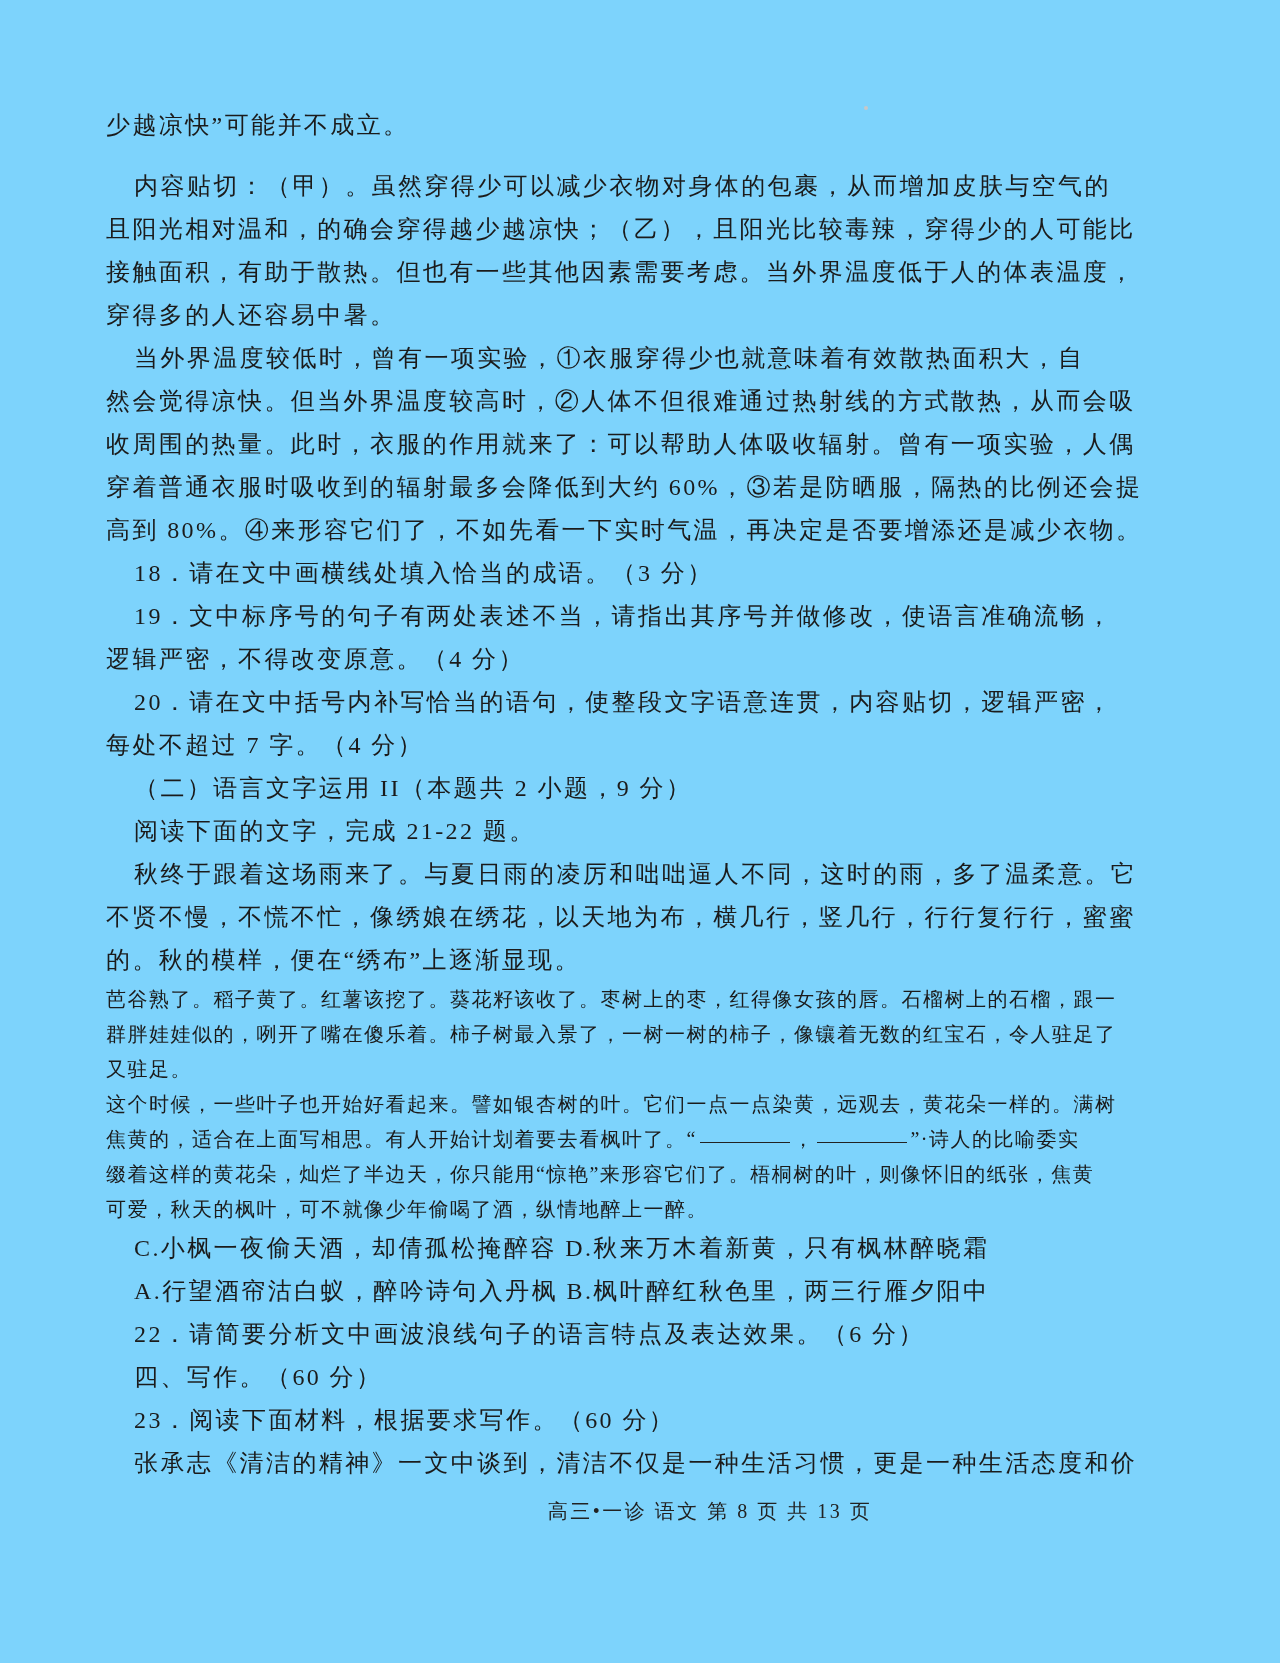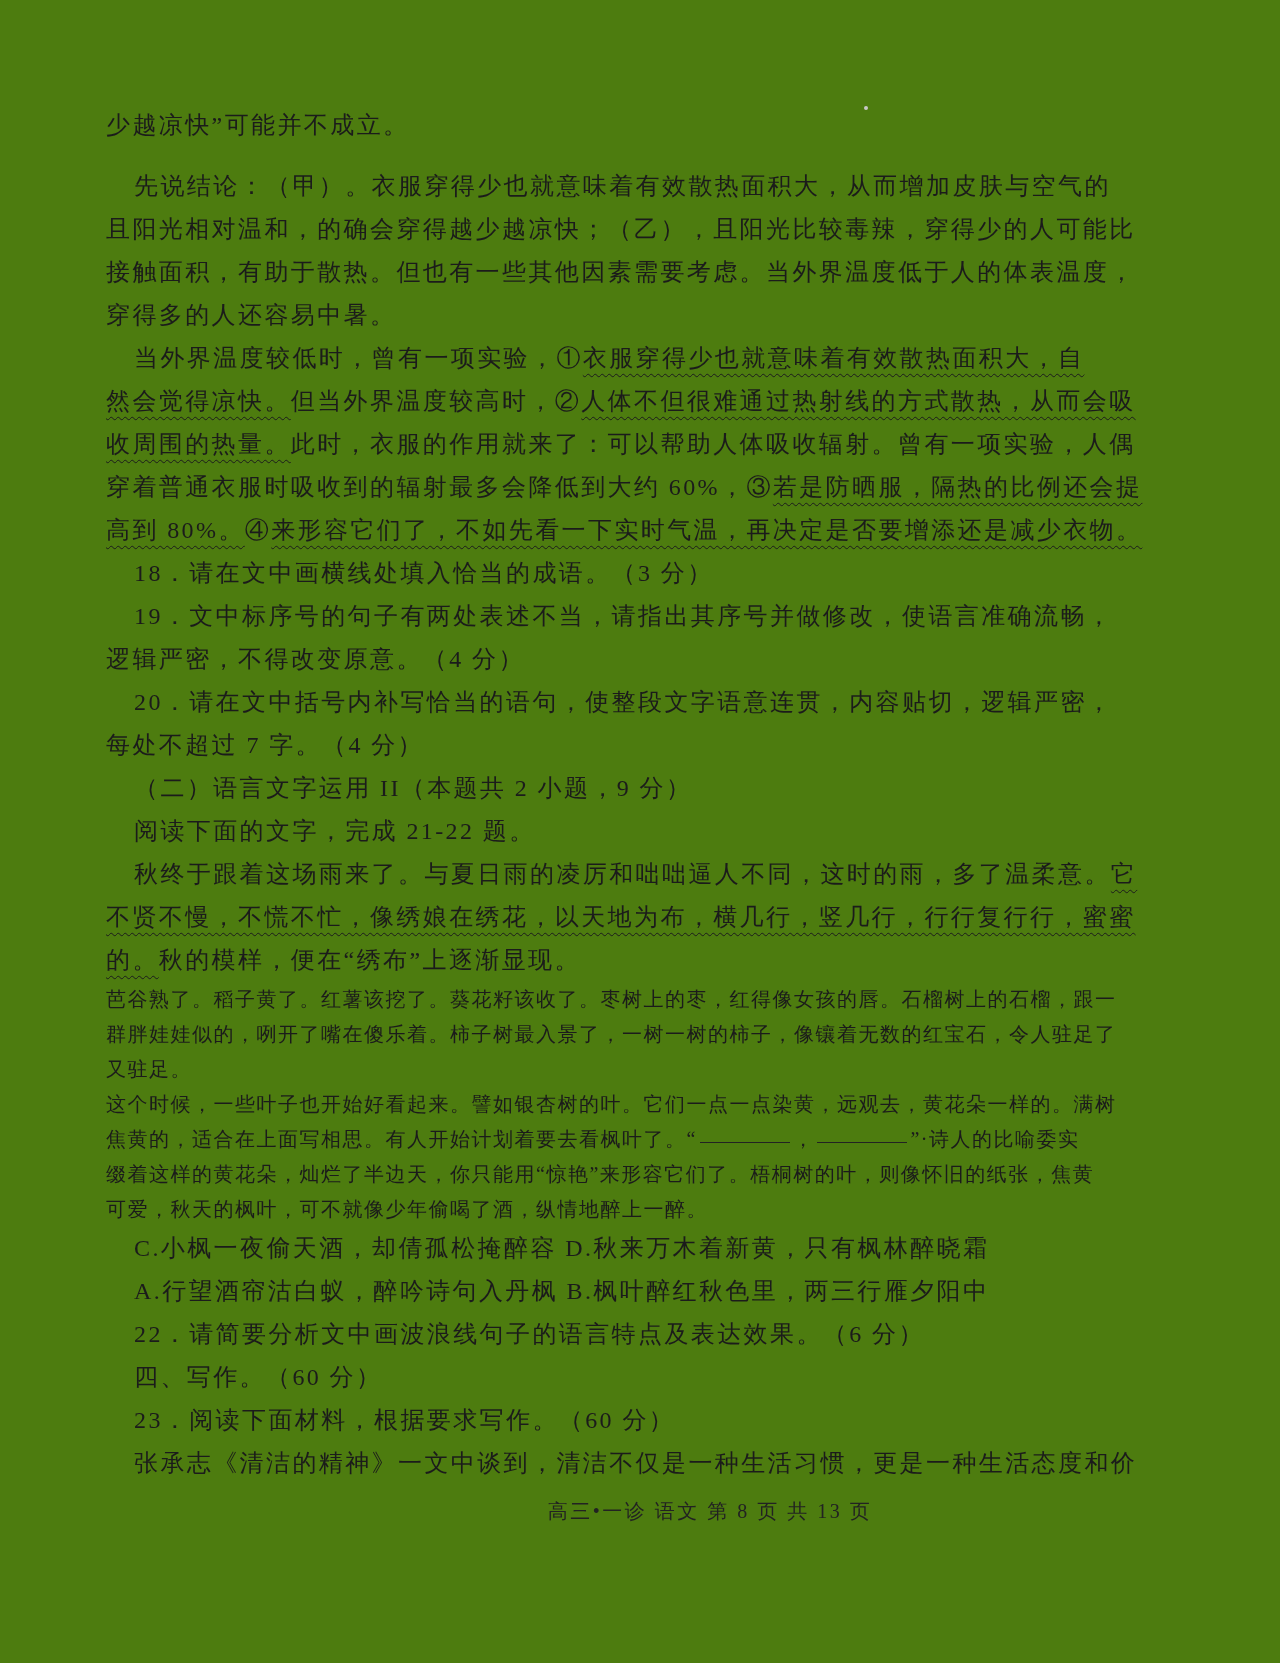--- a/index.html
+++ b/index.html
@@ -1,33 +1,32 @@
 <!DOCTYPE html>
 <html><head>
 <meta charset="utf-8">
 <style>
   html,body { margin:0; padding:0; background:#e8e8e8; }
   .page {
     position:relative;
     width:1280px;
     height:1663px;
     margin:0 auto;
-    background:#4d7c0f;
+    background:#7dd3fc;
     color:#1b1b1b;
     font-family:"Liberation Serif","DejaVu Serif",serif;
     overflow:hidden;
   }
   .content { padding:104px 100px 0 106px; }
   .line { white-space:nowrap; }
   .line.body { font-size:24px; line-height:43px; letter-spacing:2.4px; }
   .line.small { font-size:20px; line-height:35px; letter-spacing:1.5px; }
   .line.ind { padding-left:28px; }
   .line.gap { margin-bottom:18px; }
   .wavy {
-    text-decoration:underline;
     text-decoration-style:wavy;
     text-decoration-thickness:1px;
     text-underline-offset:7px;
     margin-top:18px;
   }
   .blank {
     display:inline-block;
     width:90px;
     height:2px;
     border-bottom:1.6px solid #222;
@@ -49,21 +48,21 @@
     background:#c8c8c8;
   }
 </style>
 </head>
 <body>
 
 <div class="page">
   <div class="scan-speck"></div>
   <div class="content">
       <div class="line body gap"><span>少越凉快”可能并不成立。</span></div>
-      <div class="line body ind"><span>先说结论：（甲）。衣服穿得少也就意味着有效散热面积大，从而增加皮肤与空气的</span></div>
+      <div class="line body ind"><span>内容贴切：（甲）。虽然穿得少可以减少衣物对身体的包裹，从而增加皮肤与空气的</span></div>
       <div class="line body"><span>且阳光相对温和，的确会穿得越少越凉快；（乙），且阳光比较毒辣，穿得少的人可能比</span></div>
       <div class="line body"><span>接触面积，有助于散热。但也有一些其他因素需要考虑。当外界温度低于人的体表温度，</span></div>
       <div class="line body"><span>穿得多的人还容易中暑。</span></div>
       <div class="line body ind"><span>当外界温度较低时，曾有一项实验，</span><span>①</span><span class="wavy">衣服穿得少也就意味着有效散热面积大，自</span></div>
       <div class="line body"><span class="wavy">然会觉得凉快。</span><span>但当外界温度较高时，</span><span>②</span><span class="wavy">人体不但很难通过热射线的方式散热，从而会吸</span></div>
       <div class="line body"><span class="wavy">收周围的热量。</span><span>此时，衣服的作用就来了：可以帮助人体吸收辐射。曾有一项实验，人偶</span></div>
       <div class="line body"><span>穿着普通衣服时吸收到的辐射最多会降低到大约 60%，</span><span>③</span><span class="wavy">若是防晒服，隔热的比例还会提</span></div>
       <div class="line body"><span class="wavy">高到 80%。</span><span>④</span><span class="wavy">来形容它们了，不如先看一下实时气温，再决定是否要增添还是减少衣物。</span></div>
       <div class="line body ind"><span>18．请在文中画横线处填入恰当的成语。（3 分）</span></div>
       <div class="line body ind"><span>19．文中标序号的句子有两处表述不当，请指出其序号并做修改，使语言准确流畅，</span></div>

